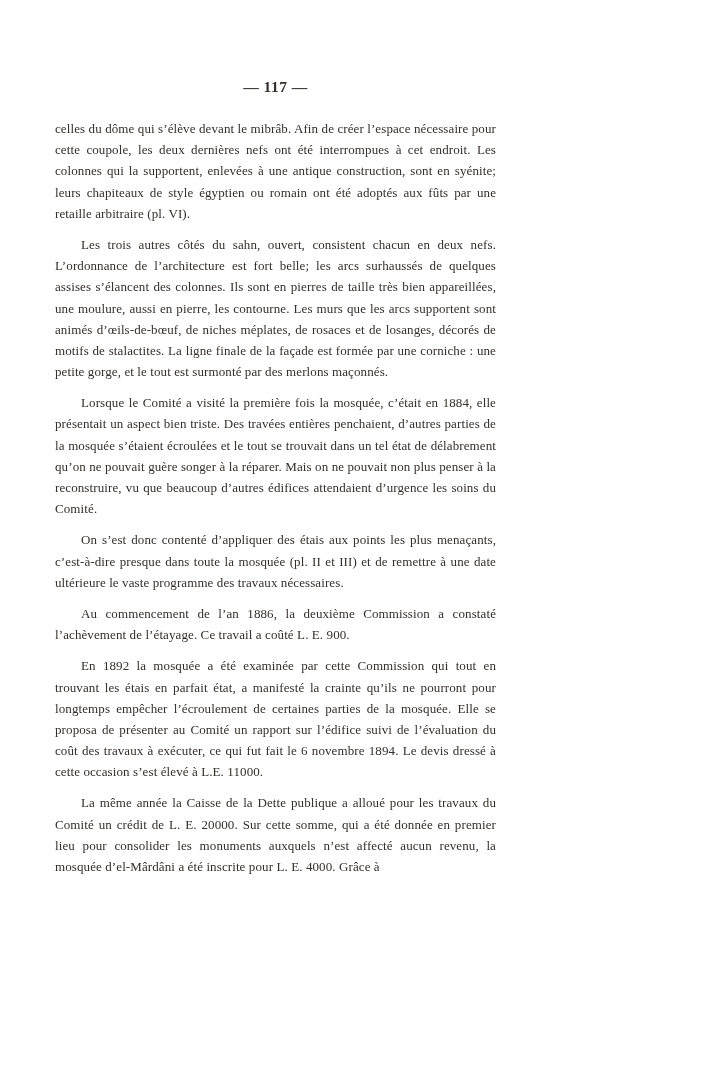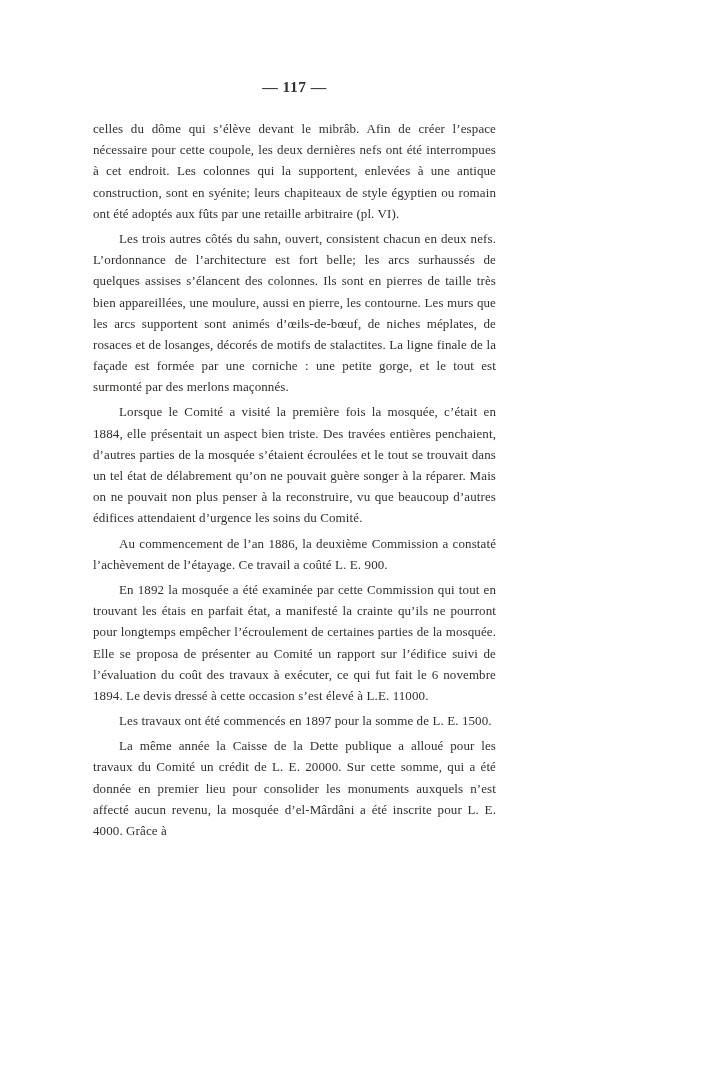--- a/index.html
+++ b/index.html
@@ -12,21 +12,21 @@
     height: 1078px;
     font-family: "Liberation Serif", "DejaVu Serif", serif;
     color: #2b2b2b;
     position: relative;
     overflow: hidden;
   }
   .page {
     width: 584px;
     height: 1078px;
     box-sizing: border-box;
-    padding: 78px 88px 40px 93px;
+    padding: 78px 88px 40px 55px;
     position: relative;
   }
   .page-number {
     text-align: center;
     font-size: 15.5px;
     letter-spacing: 0.5px;
     color: #332f2c;
     margin: 0 0 22px 0;
     font-weight: 700;
   }
@@ -39,30 +39,30 @@
     letter-spacing: 0.1px;
   }
   .para {
     margin: 0 0 0 0;
     text-indent: 0;
   }
   .para.indent {
     text-indent: 26px;
   }
   .para + .para {
-    margin-top: 4px;
+    margin-top: 10px;
   }
 </style>
 </head>
 <body>
 
 <div class="page">
   <div class="page-number">— 117 —</div>
   <div class="body-text">
     <p class="para">celles du dôme qui s’élève devant le mibrâb. Afin de créer l’espace nécessaire pour cette coupole, les deux dernières nefs ont été interrompues à cet endroit. Les colonnes qui la supportent, enlevées à une antique construction, sont en syénite; leurs chapiteaux de style égyptien ou romain ont été adoptés aux fûts par une retaille arbitraire (pl. VI).</p>
     <p class="para indent">Les trois autres côtés du sahn, ouvert, consistent chacun en deux nefs. L’ordonnance de l’architecture est fort belle; les arcs surhaussés de quelques assises s’élancent des colonnes. Ils sont en pierres de taille très bien appareillées, une moulure, aussi en pierre, les contourne. Les murs que les arcs supportent sont animés d’œils-de-bœuf, de niches méplates, de rosaces et de losanges, décorés de motifs de stalactites. La ligne finale de la façade est formée par une corniche : une petite gorge, et le tout est surmonté par des merlons maçonnés.</p>
     <p class="para indent">Lorsque le Comité a visité la première fois la mosquée, c’était en 1884, elle présentait un aspect bien triste. Des travées entières penchaient, d’autres parties de la mosquée s’étaient écroulées et le tout se trouvait dans un tel état de délabrement qu’on ne pouvait guère songer à la réparer. Mais on ne pouvait non plus penser à la reconstruire, vu que beaucoup d’autres édifices attendaient d’urgence les soins du Comité.</p>
+    <p class="para indent">On s’est donc contenté d’appliquer des étais aux points les plus menaçants, c’est-à-dire presque dans toute la mosquée (pl. II et III) et de remettre à une date ultérieure le vaste programme des travaux nécessaires.</p>
     <p class="para indent">Au commencement de l’an 1886, la deuxième Commission a constaté l’achèvement de l’étayage. Ce travail a coûté L. E. 900.</p>
     <p class="para indent">En 1892 la mosquée a été examinée par cette Commission qui tout en trouvant les étais en parfait état, a manifesté la crainte qu’ils ne pourront pour longtemps empêcher l’écroulement de certaines parties de la mosquée. Elle se proposa de présenter au Comité un rapport sur l’édifice suivi de l’évaluation du coût des travaux à exécuter, ce qui fut fait le 6 novembre 1894. Le devis dressé à cette occasion s’est élevé à L.E. 11000.</p>
-    <p class="para indent">Les travaux ont été commencés en 1897 pour la somme de L. E. 1500.</p>
     <p class="para indent">La même année la Caisse de la Dette publique a alloué pour les travaux du Comité un crédit de L. E. 20000. Sur cette somme, qui a été donnée en premier lieu pour consolider les monuments auxquels n’est affecté aucun revenu, la mosquée d’el-Mârdâni a été inscrite pour L. E. 4000. Grâce à</p>
   </div>
 </div>
 
 </body></html>

